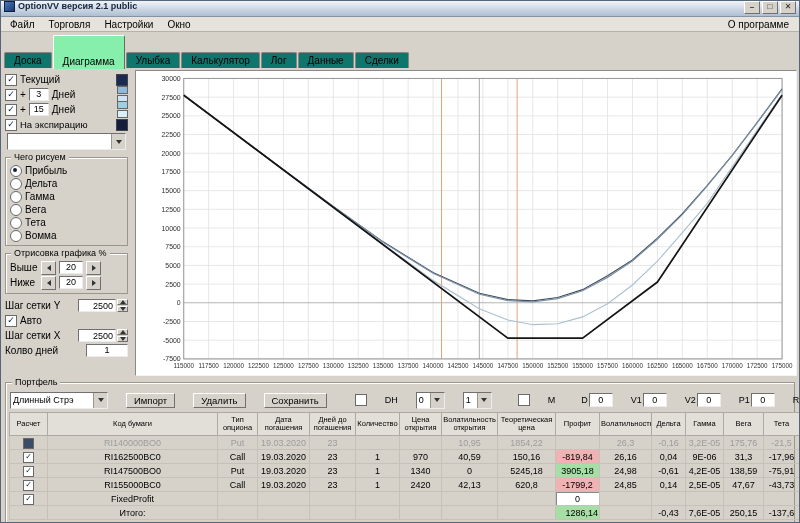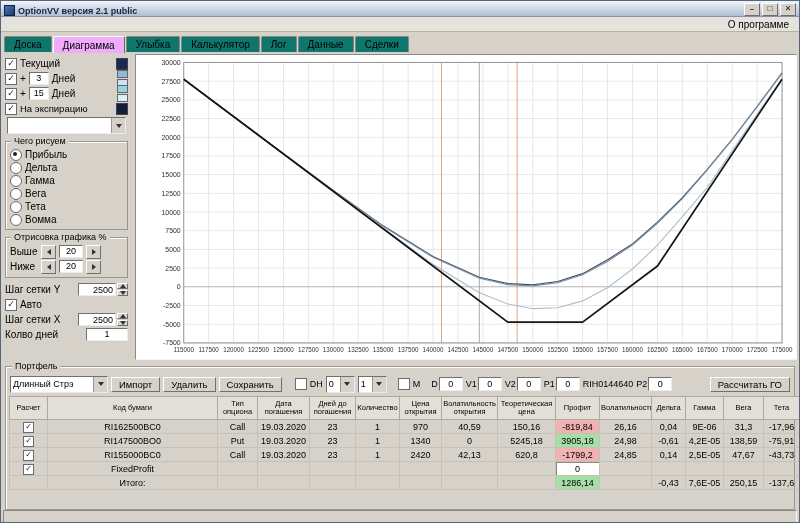--- a/index.html
+++ b/index.html
@@ -1,28 +1,28 @@
 <!DOCTYPE html>
 <html><head>
 <meta charset="utf-8">
 <style>
   html,body{margin:0;padding:0}
   body{width:800px;height:523px;box-sizing:border-box;background:#d6d2ca;font-family:"Liberation Sans","DejaVu Sans",sans-serif;color:#000;overflow:hidden;border:1px solid #56667a;display:flex;flex-direction:column}
-  .titlebar{flex:0 0 15px;display:flex;align-items:flex-end;gap:3px;padding:0 3px;background:linear-gradient(#f0f4f9,#aebed2);border-bottom:1px solid #8494a6;font-size:9px;font-weight:bold;color:#15233d}
+  .titlebar{flex:0 0 15px;display:flex;align-items:flex-start;gap:3px;padding:0 3px;background:linear-gradient(#f0f4f9,#aebed2);border-bottom:1px solid #8494a6;font-size:9px;font-weight:bold;color:#15233d}
   .app-icon{width:9px;height:9px;background:linear-gradient(135deg,#4a78c0,#1a3a70);border:1px solid #10203a;flex:0 0 auto}
   .title-text{white-space:nowrap}
   .win-btns{margin-left:auto;display:flex;gap:2px}
   .win-btn{width:14px;height:11px;background:#d6d2ca;border:1px solid;border-color:#fff #707070 #707070 #fff;font-size:8px;line-height:9px;text-align:center;font-weight:bold;color:#222}
   .menubar{flex:0 0 14px;display:flex;align-items:center;background:#e6e3dc;border-bottom:1px solid #b6b2aa;font-size:10px;padding:0 2px}
   .menu-left{display:flex}
   .menu-item{padding:0 7px}
   .menu-right{margin-left:auto;padding:0 8px}
   .tabstrip{flex:0 0 18px;display:flex;align-items:flex-end;padding:2px 3px 0;gap:1px}
   .tab{font-size:10px;padding:2px 9px;background:#0f766e;border:1px solid #8a867e;border-bottom:none;border-radius:2px 2px 0 0;white-space:nowrap}
-  .tab.active{background:#f0abfc;border-color:#fff #6e6a62 #d6d2ca #fff;position:relative;top:1px;padding-top:3px}
+  .tab.active{background:#86efac;border-color:#fff #6e6a62 #d6d2ca #fff;position:relative;top:1px;padding-top:20px}
   .main{flex:0 0 306px;display:flex;padding:2px 2px 0;gap:3px}
   .left-panel{width:127px;flex:0 0 127px;font-size:10px;padding:2px 0 0 2px;overflow:hidden}
   .lp-row{display:flex;align-items:center;gap:3px;height:15px;white-space:nowrap}
   .cb{width:10px;height:10px;flex:0 0 10px;background:#fff;border:1px solid #6a6a6a;font-size:9px;line-height:9px;text-align:center;color:#13233f;font-weight:bold}
   .swatch{width:10px;height:10px;border:1px solid #444;margin-left:auto;margin-right:4px}
   .swpair{margin-left:auto;margin-right:4px;display:flex;flex-direction:column;gap:1px}
   .swpair .sw{width:9px;height:6px;border:1px solid #666}
   .mini-num{width:18px;height:11px;background:#fff;border:1px solid;border-color:#707070 #ececec #ececec #707070;font-size:9px;line-height:11px;text-align:center;flex:0 0 auto}
   .combo{display:flex;height:15px;border:1px solid;border-color:#707070 #ececec #ececec #707070;background:#fff;align-items:stretch;flex:0 0 auto}
   .combo .cv{flex:1;font-size:9px;line-height:14px;padding:0 2px;overflow:hidden;white-space:nowrap}
@@ -38,21 +38,21 @@
   .spinbox{display:flex;align-items:stretch;height:13px;margin-right:4px}
   .spinbox .val{width:34px;background:#fff;border:1px solid;border-color:#707070 #ececec #ececec #707070;font-size:9px;line-height:12px;text-align:right;padding-right:2px}
   .spinner{width:11px;display:flex;flex-direction:column;gap:1px;margin-left:1px}
   .spinner .sp{flex:1;background:#d6d2ca;border:1px solid;border-color:#fff #707070 #707070 #fff;display:flex;align-items:center;justify-content:center}
   .arrbtn{width:13px;height:12px;background:#d6d2ca;border:1px solid;border-color:#fff #707070 #707070 #fff;display:flex;align-items:center;justify-content:center;flex:0 0 auto}
   .chart-panel{flex:1;background:#fff;border:1px solid;border-color:#8a8a8a #f4f4f4 #f4f4f4 #8a8a8a;padding:1px 2px;display:flex;flex-direction:column;min-width:0}
   .chart-title{text-align:center;font-size:9.5px;padding:3px 0 1px;white-space:pre;color:#101010;overflow:hidden}
   .chart-svg{width:100%;flex:1}
   .portfolio-box{flex:0 0 132px;margin:6px 4px 0;border:1px solid #9a968e;box-shadow:inset 1px 1px 0 #fff;position:relative;padding:8px 3px 2px}
   .pf-label{position:absolute;top:-6px;left:6px;background:#d6d2ca;padding:0 3px;font-size:9px}
-  .pf-controls{display:flex;align-items:center;gap:3px;height:18px;font-size:9px;padding:0 1px 2px;white-space:nowrap}
+  .pf-controls{display:flex;align-items:center;gap:18px;height:18px;font-size:9px;padding:0 1px 2px;white-space:nowrap}
   .btn{background:#d6d2ca;border:1px solid;border-color:#fff #707070 #707070 #fff;font-size:9.5px;padding:1px 7px;white-space:nowrap}
   .fld{display:flex;align-items:center;gap:1px}
   .fld .fv{width:22px;height:12px;background:#fff;border:1px solid;border-color:#707070 #ececec #ececec #707070;font-size:9px;line-height:12px;text-align:center}
   table{width:100%;border-collapse:collapse;table-layout:fixed;margin-top:1px}
   th{background:#e2dfd8;border:1px solid #aeaaa2;font-weight:normal;font-size:7.5px;line-height:8.5px;padding:1px;height:20px;overflow:hidden}
   td{border:1px solid #c6c2ba;font-size:9px;height:13px;line-height:12px;text-align:center;padding:0 1px;white-space:nowrap;overflow:hidden}
   tr.dim td{color:#9c9c9c}
   td .tcb{display:inline-block;width:9px;height:9px;background:#fff;border:1px solid #6a6a6a;font-size:8px;line-height:8px;vertical-align:middle;color:#13233f;font-weight:bold}
   td .tcb.dark{background:#3c4c66}
   td.pbox{background:#fff;box-shadow:inset 1px 1px 0 #888}
@@ -66,20 +66,26 @@
   <span class="app-icon"></span>
   <span class="title-text">OptionVV версия 2.1 public</span>
   <span class="win-btns">
     <span class="win-btn">–</span>
     <span class="win-btn">□</span>
     <span class="win-btn">✕</span>
   </span>
 </div>
 
 <div class="menubar">
+  <span class="menu-left" id="menu-left">
+      <span class="menu-item">Файл</span>
+      <span class="menu-item">Торговля</span>
+      <span class="menu-item">Настройки</span>
+      <span class="menu-item">Окно</span>
+    </span>
   <span class="menu-right menu-item">О программе</span>
 </div>
 
 <div class="tabstrip" id="tabstrip">
     <span class="tab">Доска</span>
     <span class="tab active">Диаграмма</span>
     <span class="tab">Улыбка</span>
     <span class="tab">Калькулятор</span>
     <span class="tab">Лог</span>
     <span class="tab">Данные</span>
@@ -392,20 +398,37 @@
           <th>Теоретическая цена</th>
           <th>Профит</th>
           <th>Волатильность</th>
           <th>Дельта</th>
           <th>Гамма</th>
           <th>Вега</th>
           <th>Тета</th>
         </tr>
       </thead>
     <tbody id="tbody">
+        <tr class="dim">
+          <td><span class="tcb dark"></span></td>
+          <td>RI140000BO0</td>
+          <td>Put</td>
+          <td>19.03.2020</td>
+          <td>23</td>
+          <td></td>
+          <td></td>
+          <td>10,95</td>
+          <td>1854,22</td>
+          <td></td>
+          <td>26,3</td>
+          <td>-0,16</td>
+          <td>3,2E-05</td>
+          <td>175,76</td>
+          <td>-21,5</td>
+        </tr>
         <tr>
           <td><span class="tcb">✓</span></td>
           <td>RI162500BC0</td>
           <td>Call</td>
           <td>19.03.2020</td>
           <td>23</td>
           <td>1</td>
           <td>970</td>
           <td>40,59</td>
           <td>150,16</td>
@@ -470,21 +493,21 @@
         <tr>
           <td></td>
           <td>Итого:</td>
           <td></td>
           <td></td>
           <td></td>
           <td></td>
           <td></td>
           <td></td>
           <td></td>
-          <td style="background: rgb(166, 223, 166);">1286,14</td>
+          <td style="background: rgb(166, 223, 166); text-align: right;">1286,14</td>
           <td></td>
           <td>-0,43</td>
           <td>7,6E-05</td>
           <td>250,15</td>
           <td>-137,6</td>
         </tr>
       </tbody>
   </table>
 </div>
 

